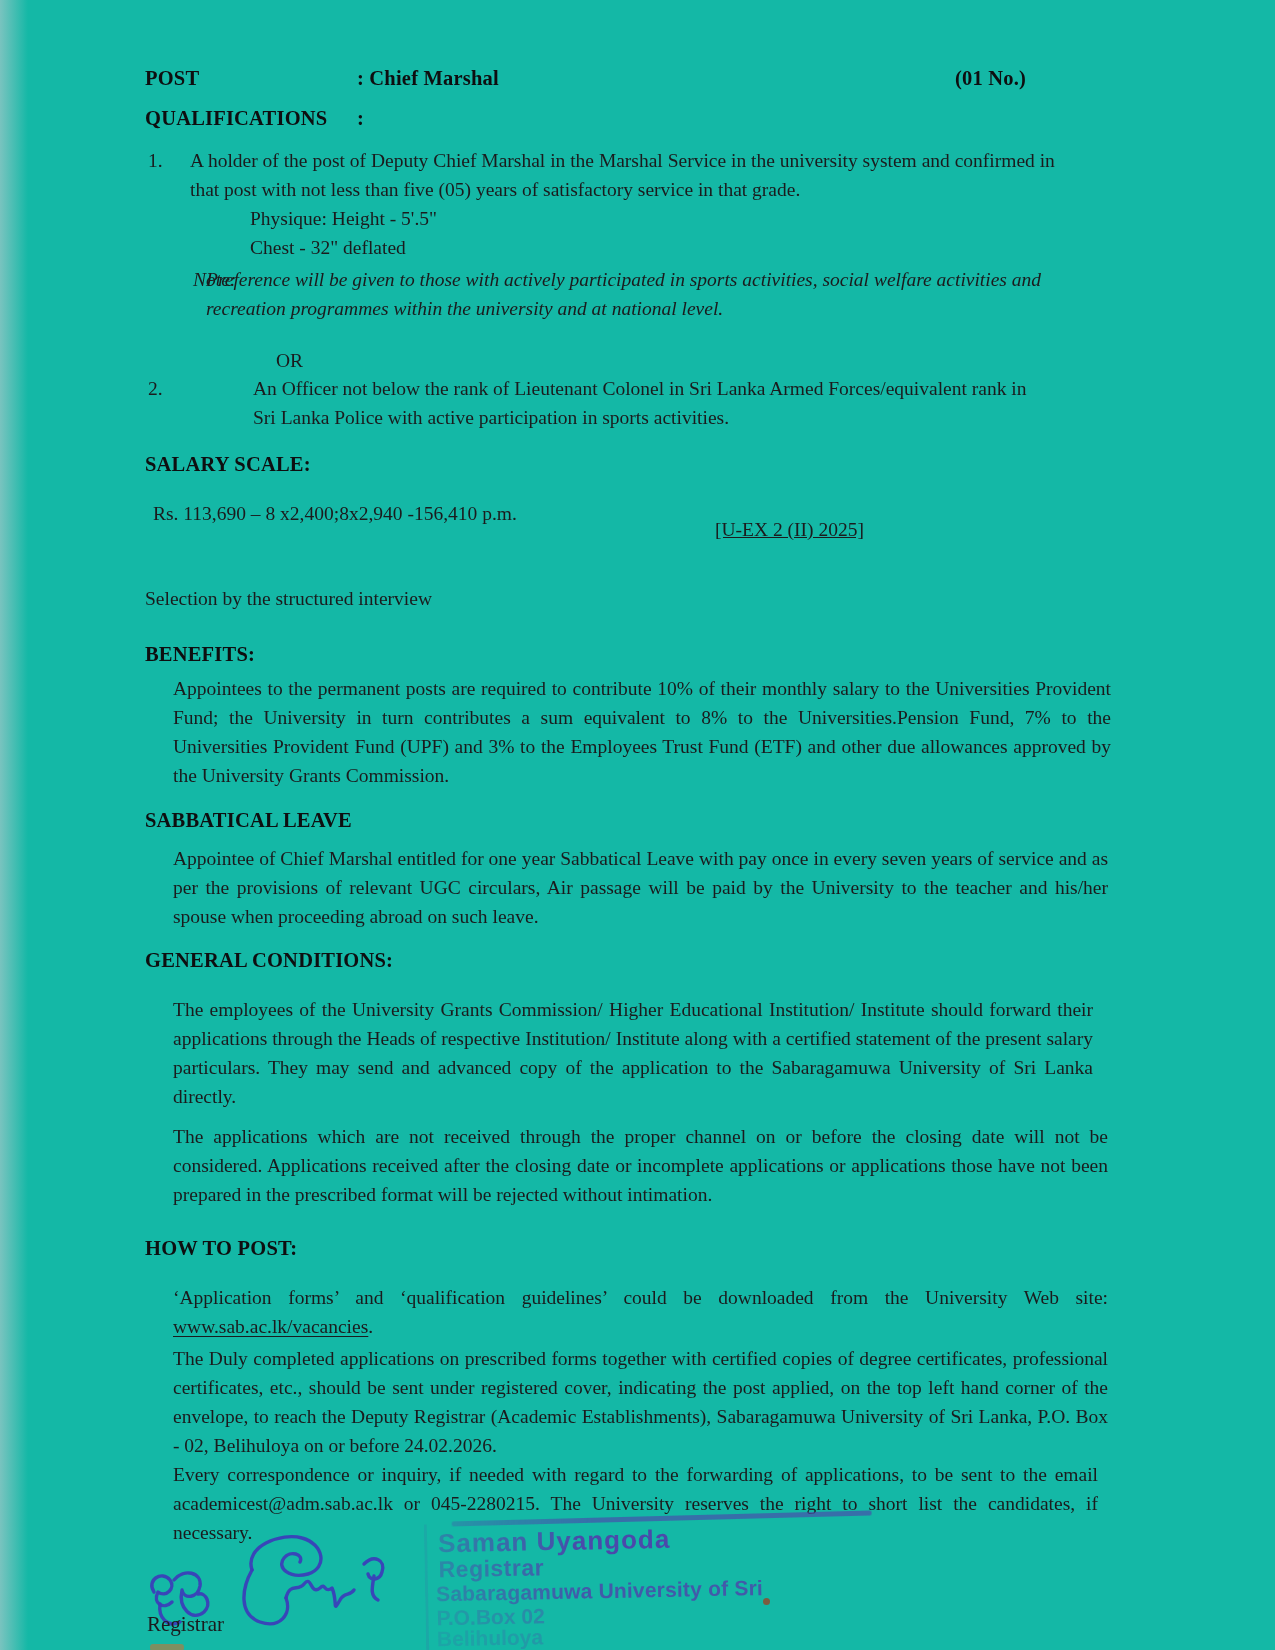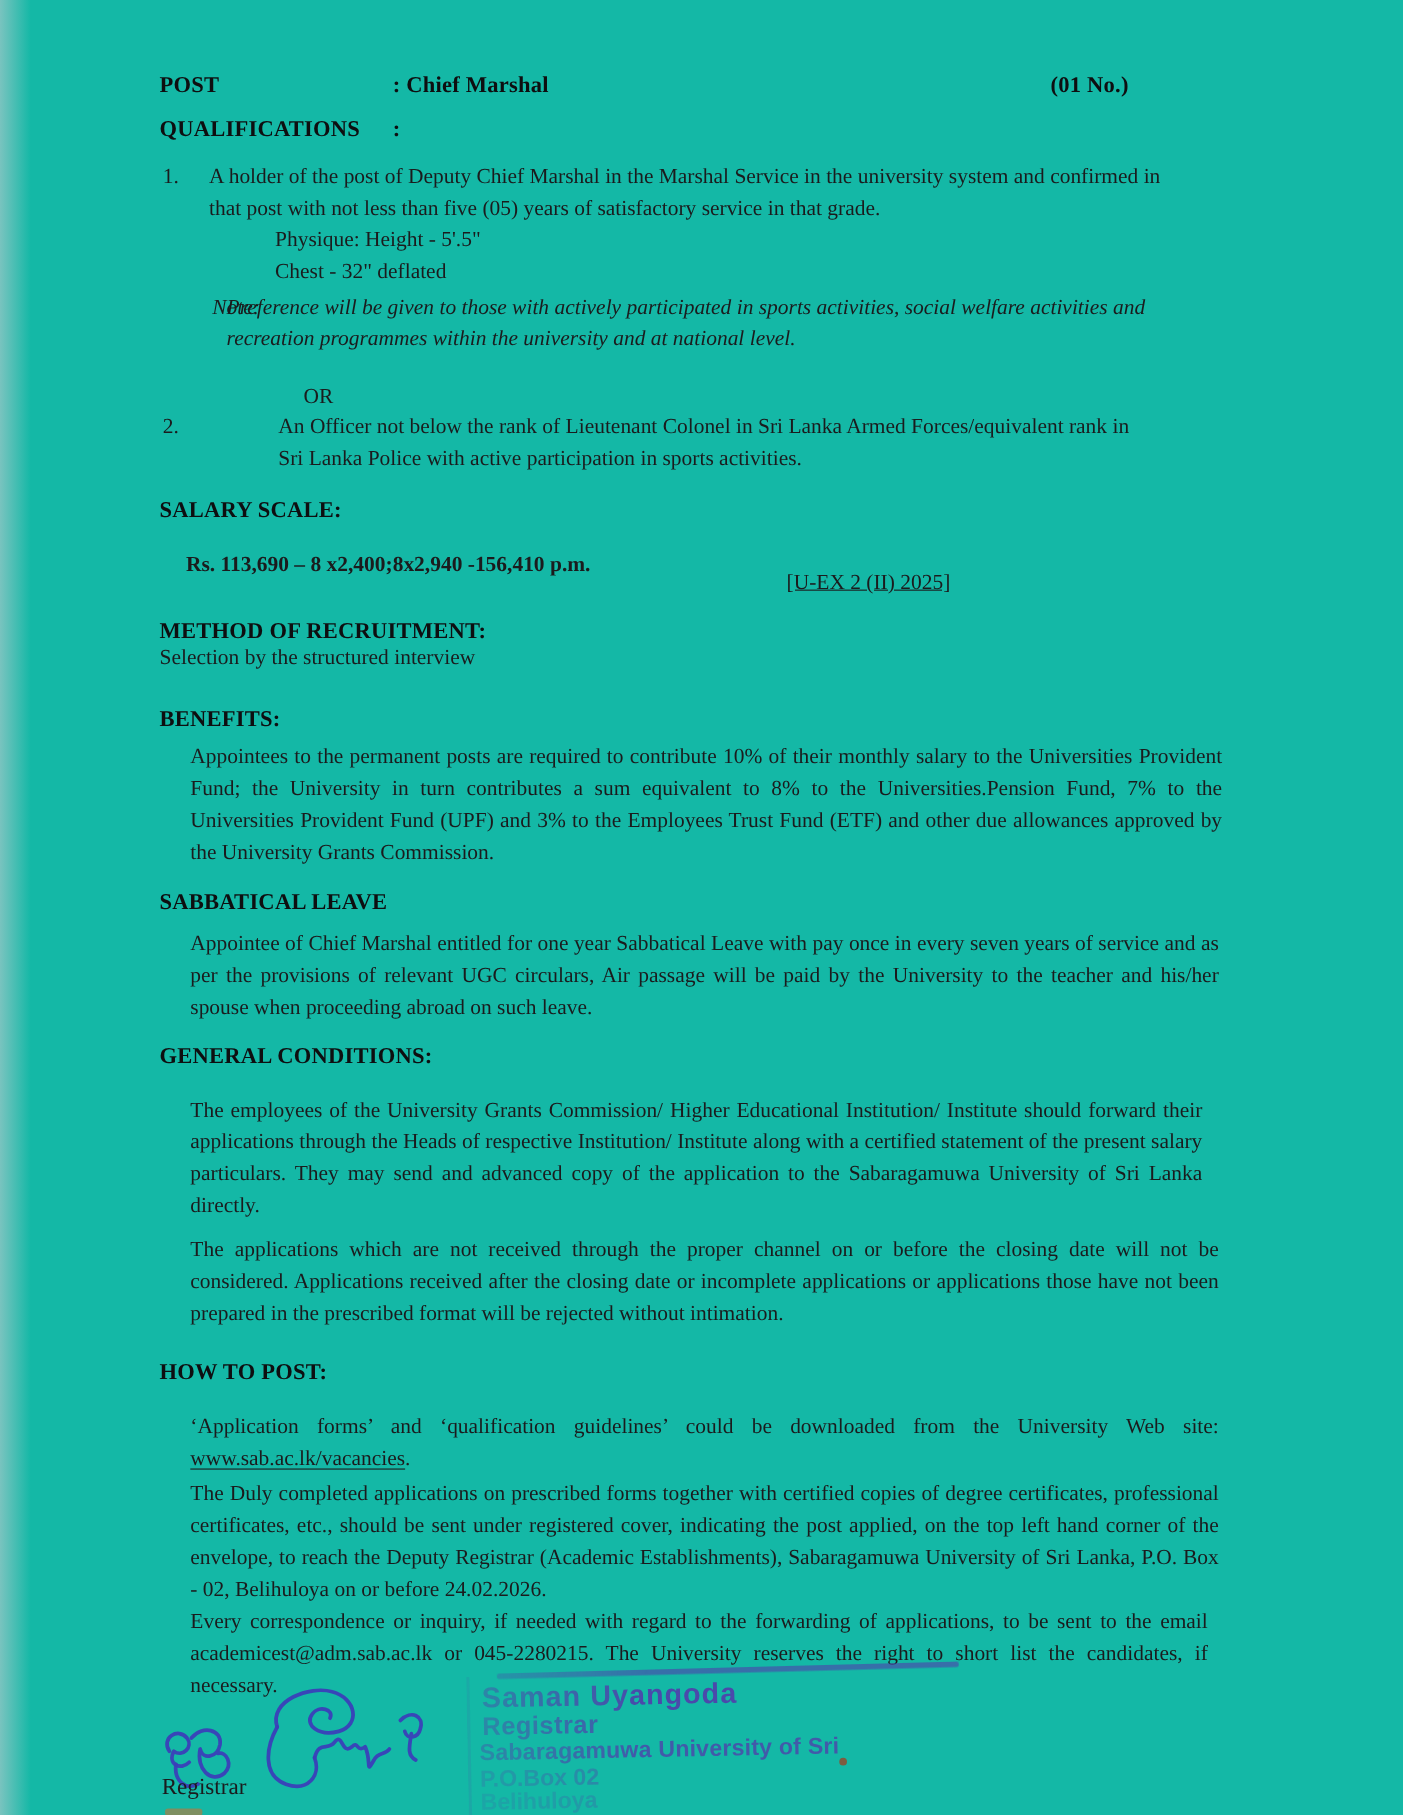--- a/index.html
+++ b/index.html
@@ -24,21 +24,21 @@
   .just { text-align:justify;margin-left:28px; }
   .tabval { position:absolute; left:212px; top:0; white-space:nowrap; }
   .count  { position:absolute; left:810px; top:0; white-space:nowrap; }
   .num { position:absolute; left:3px; top:0; }
   .li-body { margin-left:45px; width:895px; }
   .physique { margin-left:60px; }
   .note-label { position:absolute; left:48px; top:0; }
   .note-body { margin-left:61px; width:860px; }
   .item2-body { margin-left:108px; width:780px; }
   .salary-code { position:absolute; left:570px; top:16px; white-space:nowrap;text-decoration:underline; }
-  .salary-scale { margin-left:24px;font-weight:bold; }
+  .salary-scale { margin-left:8px; }
   .vac-link { text-decoration:underline; text-underline-offset:3px; cursor:pointer; color:inherit; }
 
   
   .signature { position:absolute; left:140px; top:1530px; width:252px; height:102px; color:var(--sig-ink,#3a3fb8); }
   .signature svg { width:100%; height:100%; display:block; }
   .registrar-label { position:absolute; left:147px; top:1612px; font-size:21px; }
 
   
   .stamp {
     position:absolute; left:425px; top:1514px; width:470px; height:150px;
@@ -103,21 +103,20 @@
       <div class="item2-body">An Officer not below the rank of Lieutenant Colonel in Sri Lanka Armed Forces/equivalent rank in Sri Lanka Police with active participation in sports activities.</div>
     </div>
 
     <div class="blk hd" style="top:450px;">SALARY SCALE:</div>
 
     <div class="blk" style="top:499px; width:940px;">
       <div class="salary-scale">Rs. 113,690 – 8 x2,400;8x2,940 -156,410 p.m.</div>
       <span class="salary-code">[U-EX 2 (II) 2025]</span>
     </div>
 
-    <div class="blk hd" style="top:560px;">METHOD OF RECRUITMENT:</div>
     <div class="blk" style="top:584px;">Selection by the structured interview</div>
 
     <div class="blk hd" style="top:640px;">BENEFITS:</div>
     <div class="blk just" style="top:674px; width:938px;">Appointees to the permanent posts are required to contribute 10% of their monthly salary to the Universities Provident Fund; the University in turn contributes a sum equivalent to 8% to the Universities.Pension Fund, 7% to the Universities Provident Fund (UPF) and 3% to the Employees Trust Fund (ETF) and other due allowances approved by the University Grants Commission.</div>
 
     <div class="blk hd" style="top:806px;">SABBATICAL LEAVE</div>
     <div class="blk just" style="top:844px; width:935px;">Appointee of Chief Marshal entitled for one year Sabbatical Leave with pay once in every seven years of service and as per the provisions of relevant UGC circulars, Air passage will be paid by the University to the teacher and his/her spouse when proceeding abroad on such leave.</div>
 
     <div class="blk hd" style="top:946px;">GENERAL CONDITIONS:</div>
     <div class="blk just" style="top:995px; width:920px;">The employees of the University Grants Commission/ Higher Educational Institution/ Institute should forward their applications through the Heads of respective Institution/ Institute along with a certified statement of the present salary particulars. They may send and advanced copy of the application to the Sabaragamuwa University of Sri Lanka directly.</div>

